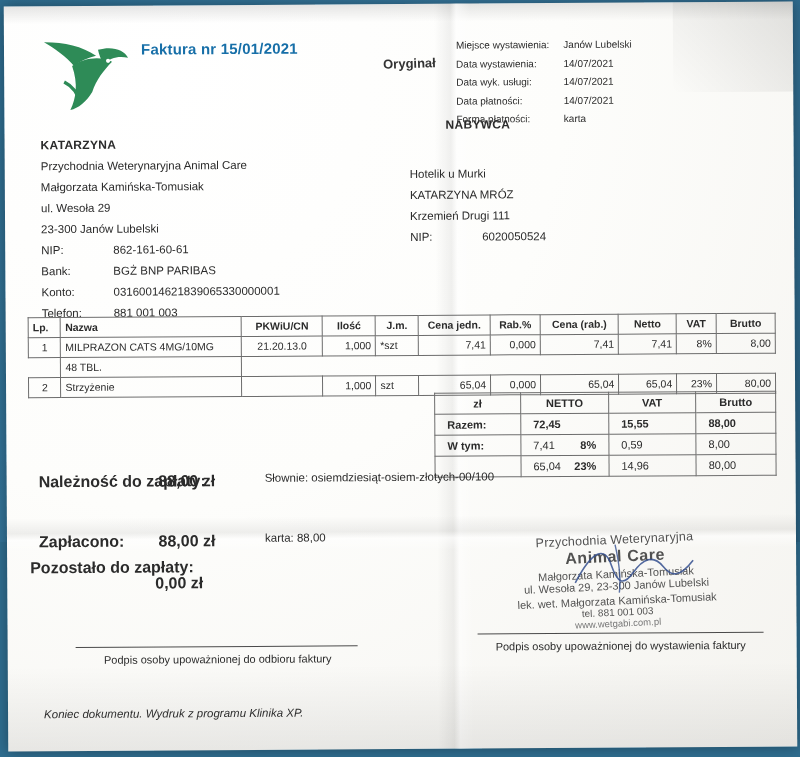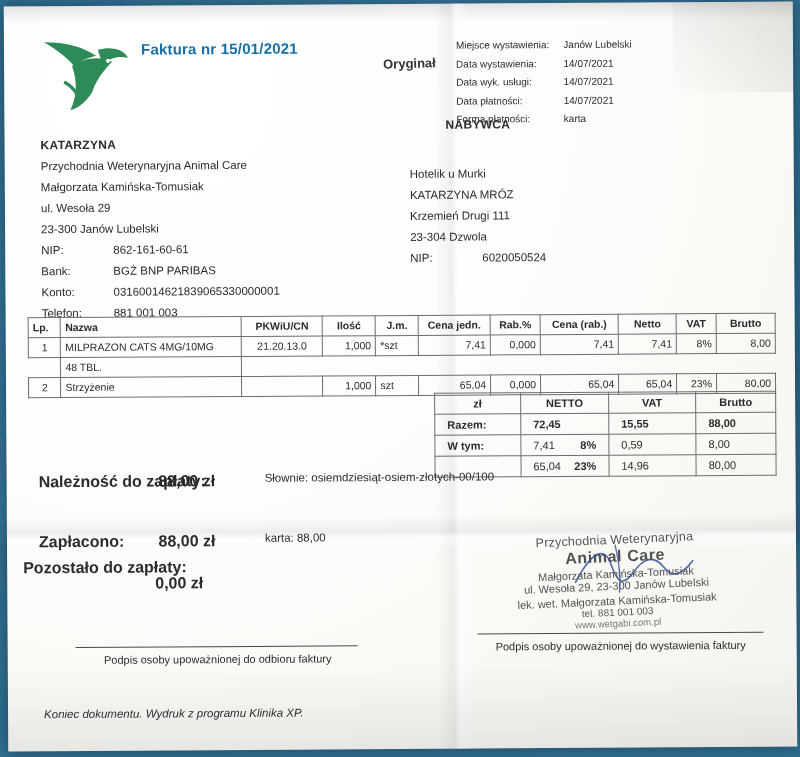--- a/index.html
+++ b/index.html
@@ -161,21 +161,21 @@
   .tot-extra { position: absolute; }
 
   #due-label   { left: 32px;  top: 467px; }
   #due-amount  { left: 120px; top: 467px; }
   #due-words   { left: 258px; top: 467px; font-size: 11.5px; }
 
   #paid-label  { left: 32px;  top: 527px; }
   #paid-amount { left: 120px; top: 527px; }
   #paid-extra  { left: 258px; top: 527px; font-size: 11.5px; }
 
-  #rest-label  { left: 16px;  top: 553px; }
+  #rest-label  { left: 23px;  top: 553px; }
   #rest-amount { left: 112px; top: 553px; margin-top: 16px; }
 
   
   #stamp {
     position: absolute;
     left: 470px; top: 530px;
     width: 278px;
     text-align: center;
     color: #3f3f3f;
     transform: rotate(-2.2deg);
@@ -292,21 +292,20 @@
         <span class="k">Telefon:</span>
         <span class="v">881 001 003</span>
       </div>
     </div>
 
     <div id="buyer-head" class="party-head">NABYWCA</div>
     <div id="buyer-lines" class="party-lines">
       <div>Hotelik u Murki</div>
       <div>KATARZYNA MRÓZ</div>
       <div>Krzemień Drugi 111</div>
-      <div>23-304 Dzwola</div>
       <div class="kv">
         <span class="k">NIP:</span>
         <span class="v">6020050524</span>
       </div>
     </div>
 
     <table id="items">
       <thead>
         <tr>
           <th class="l" style="width:26px">Lp.</th>

